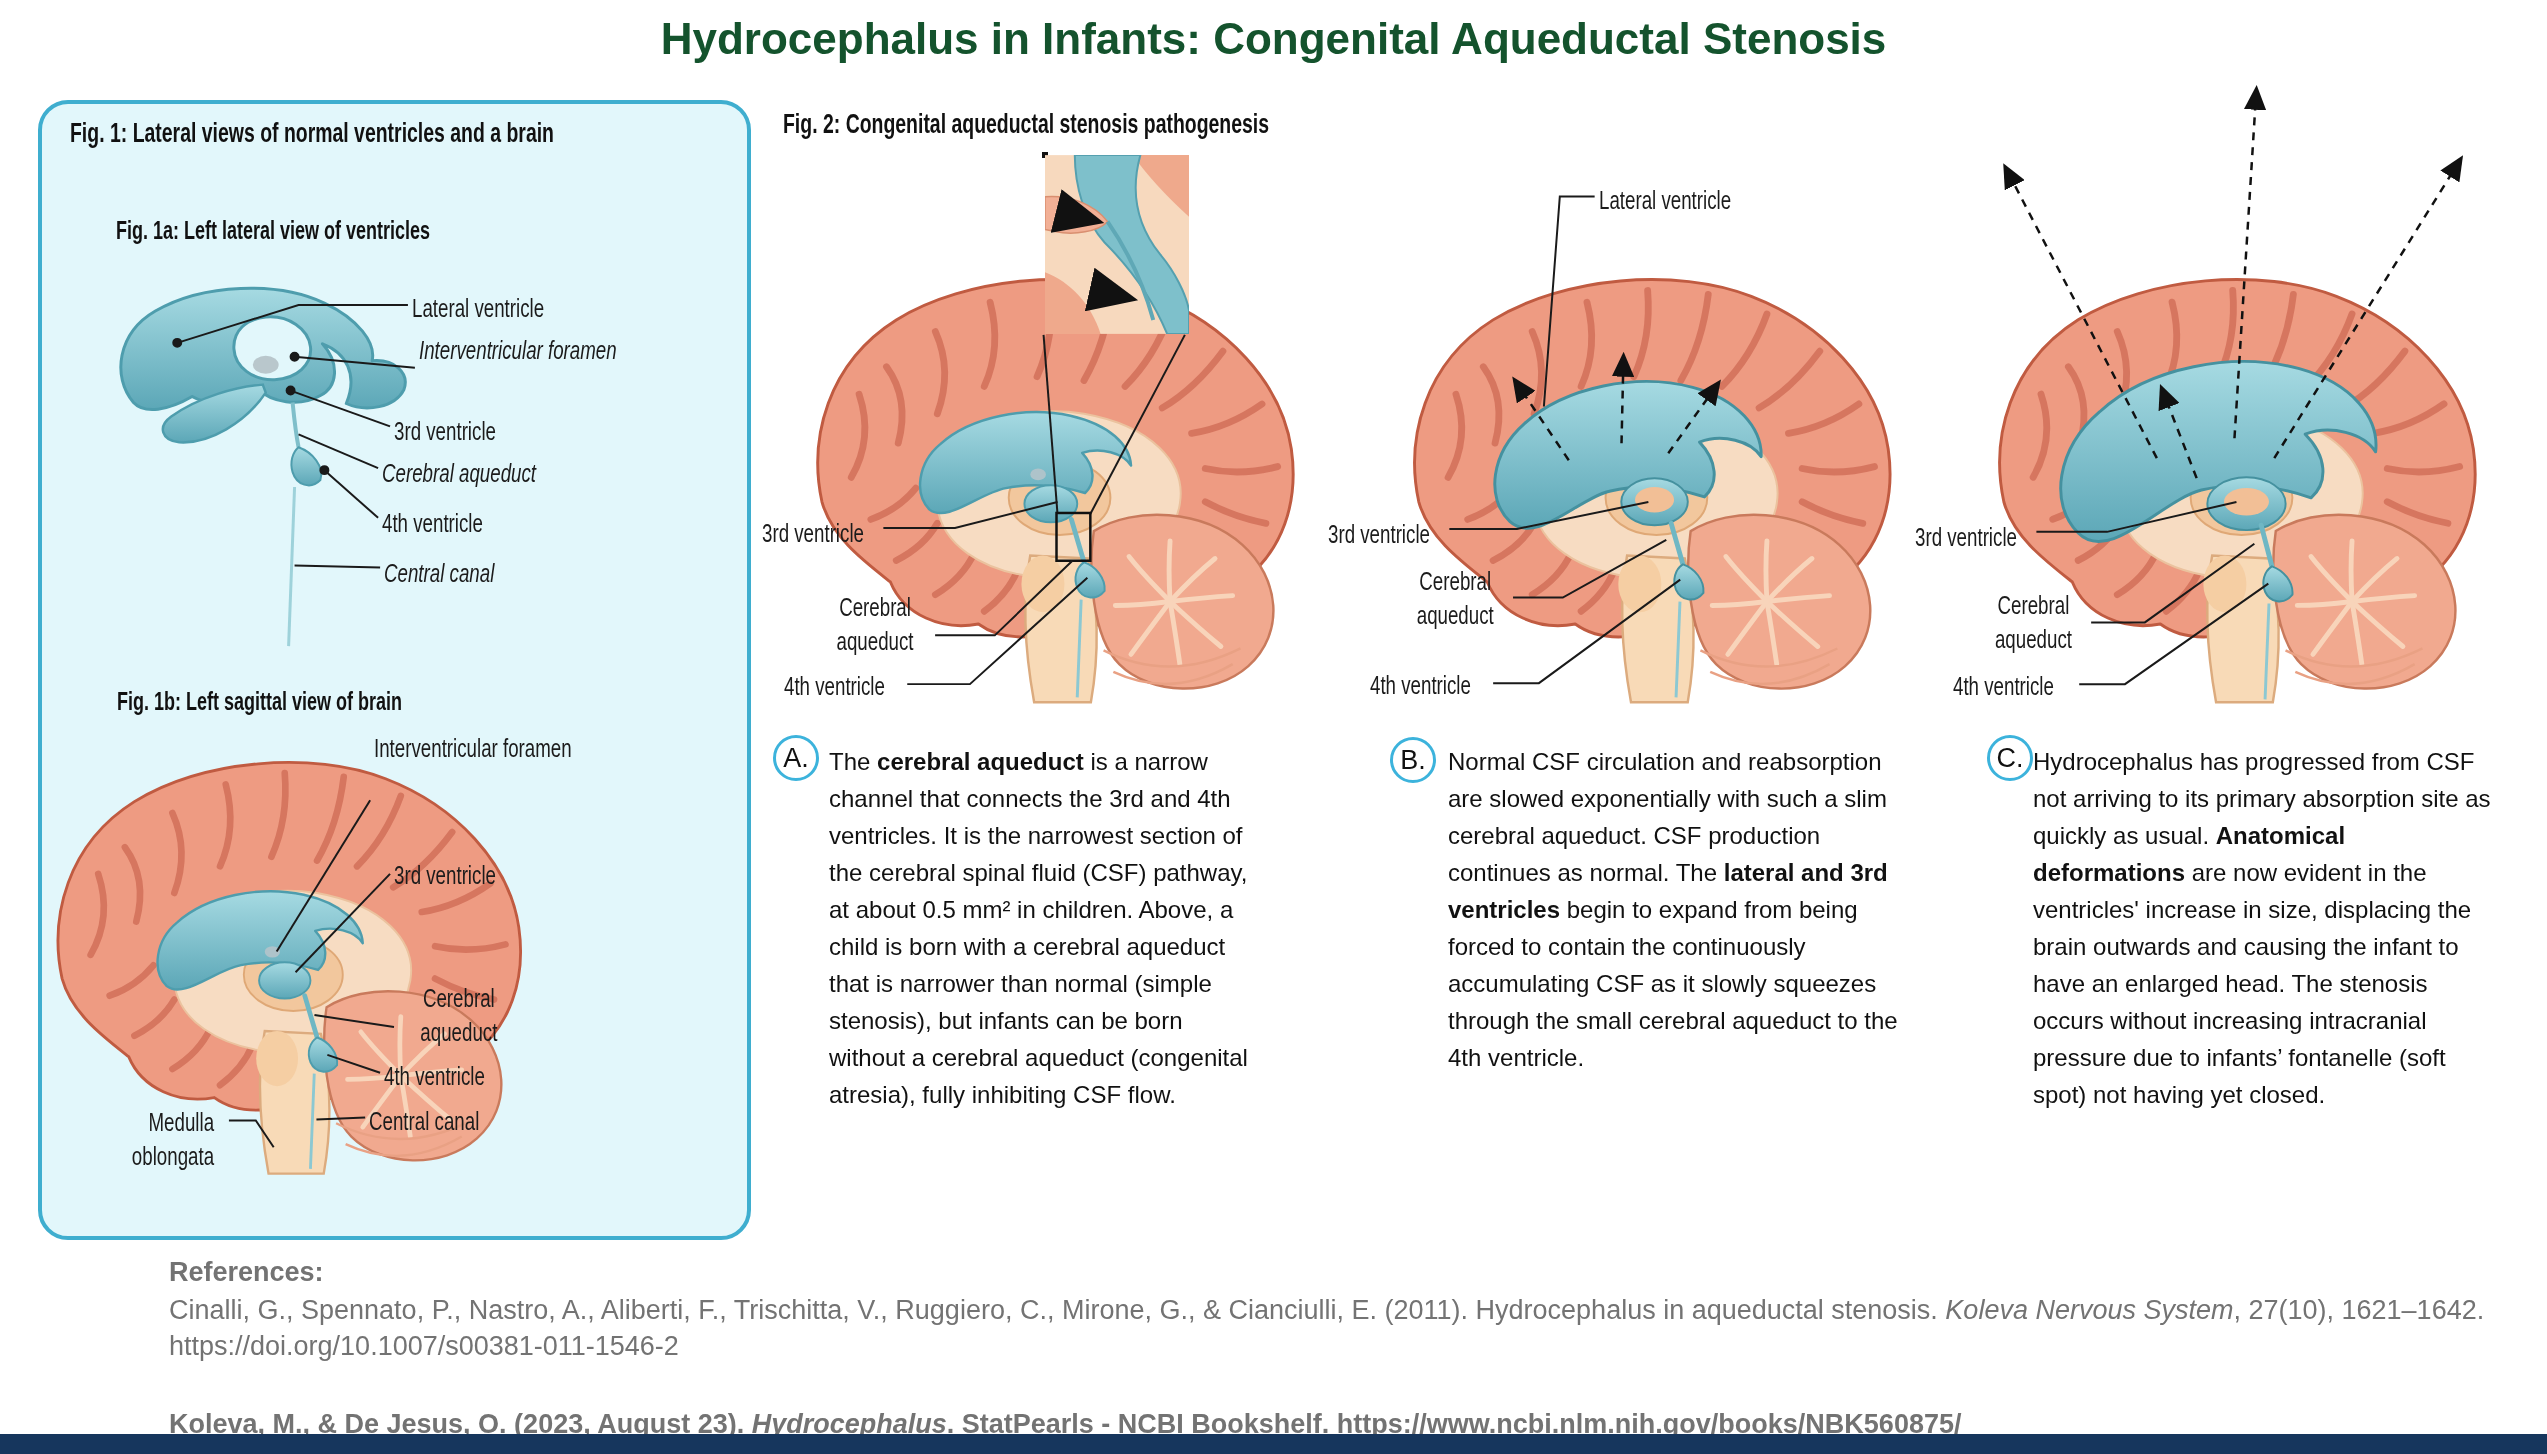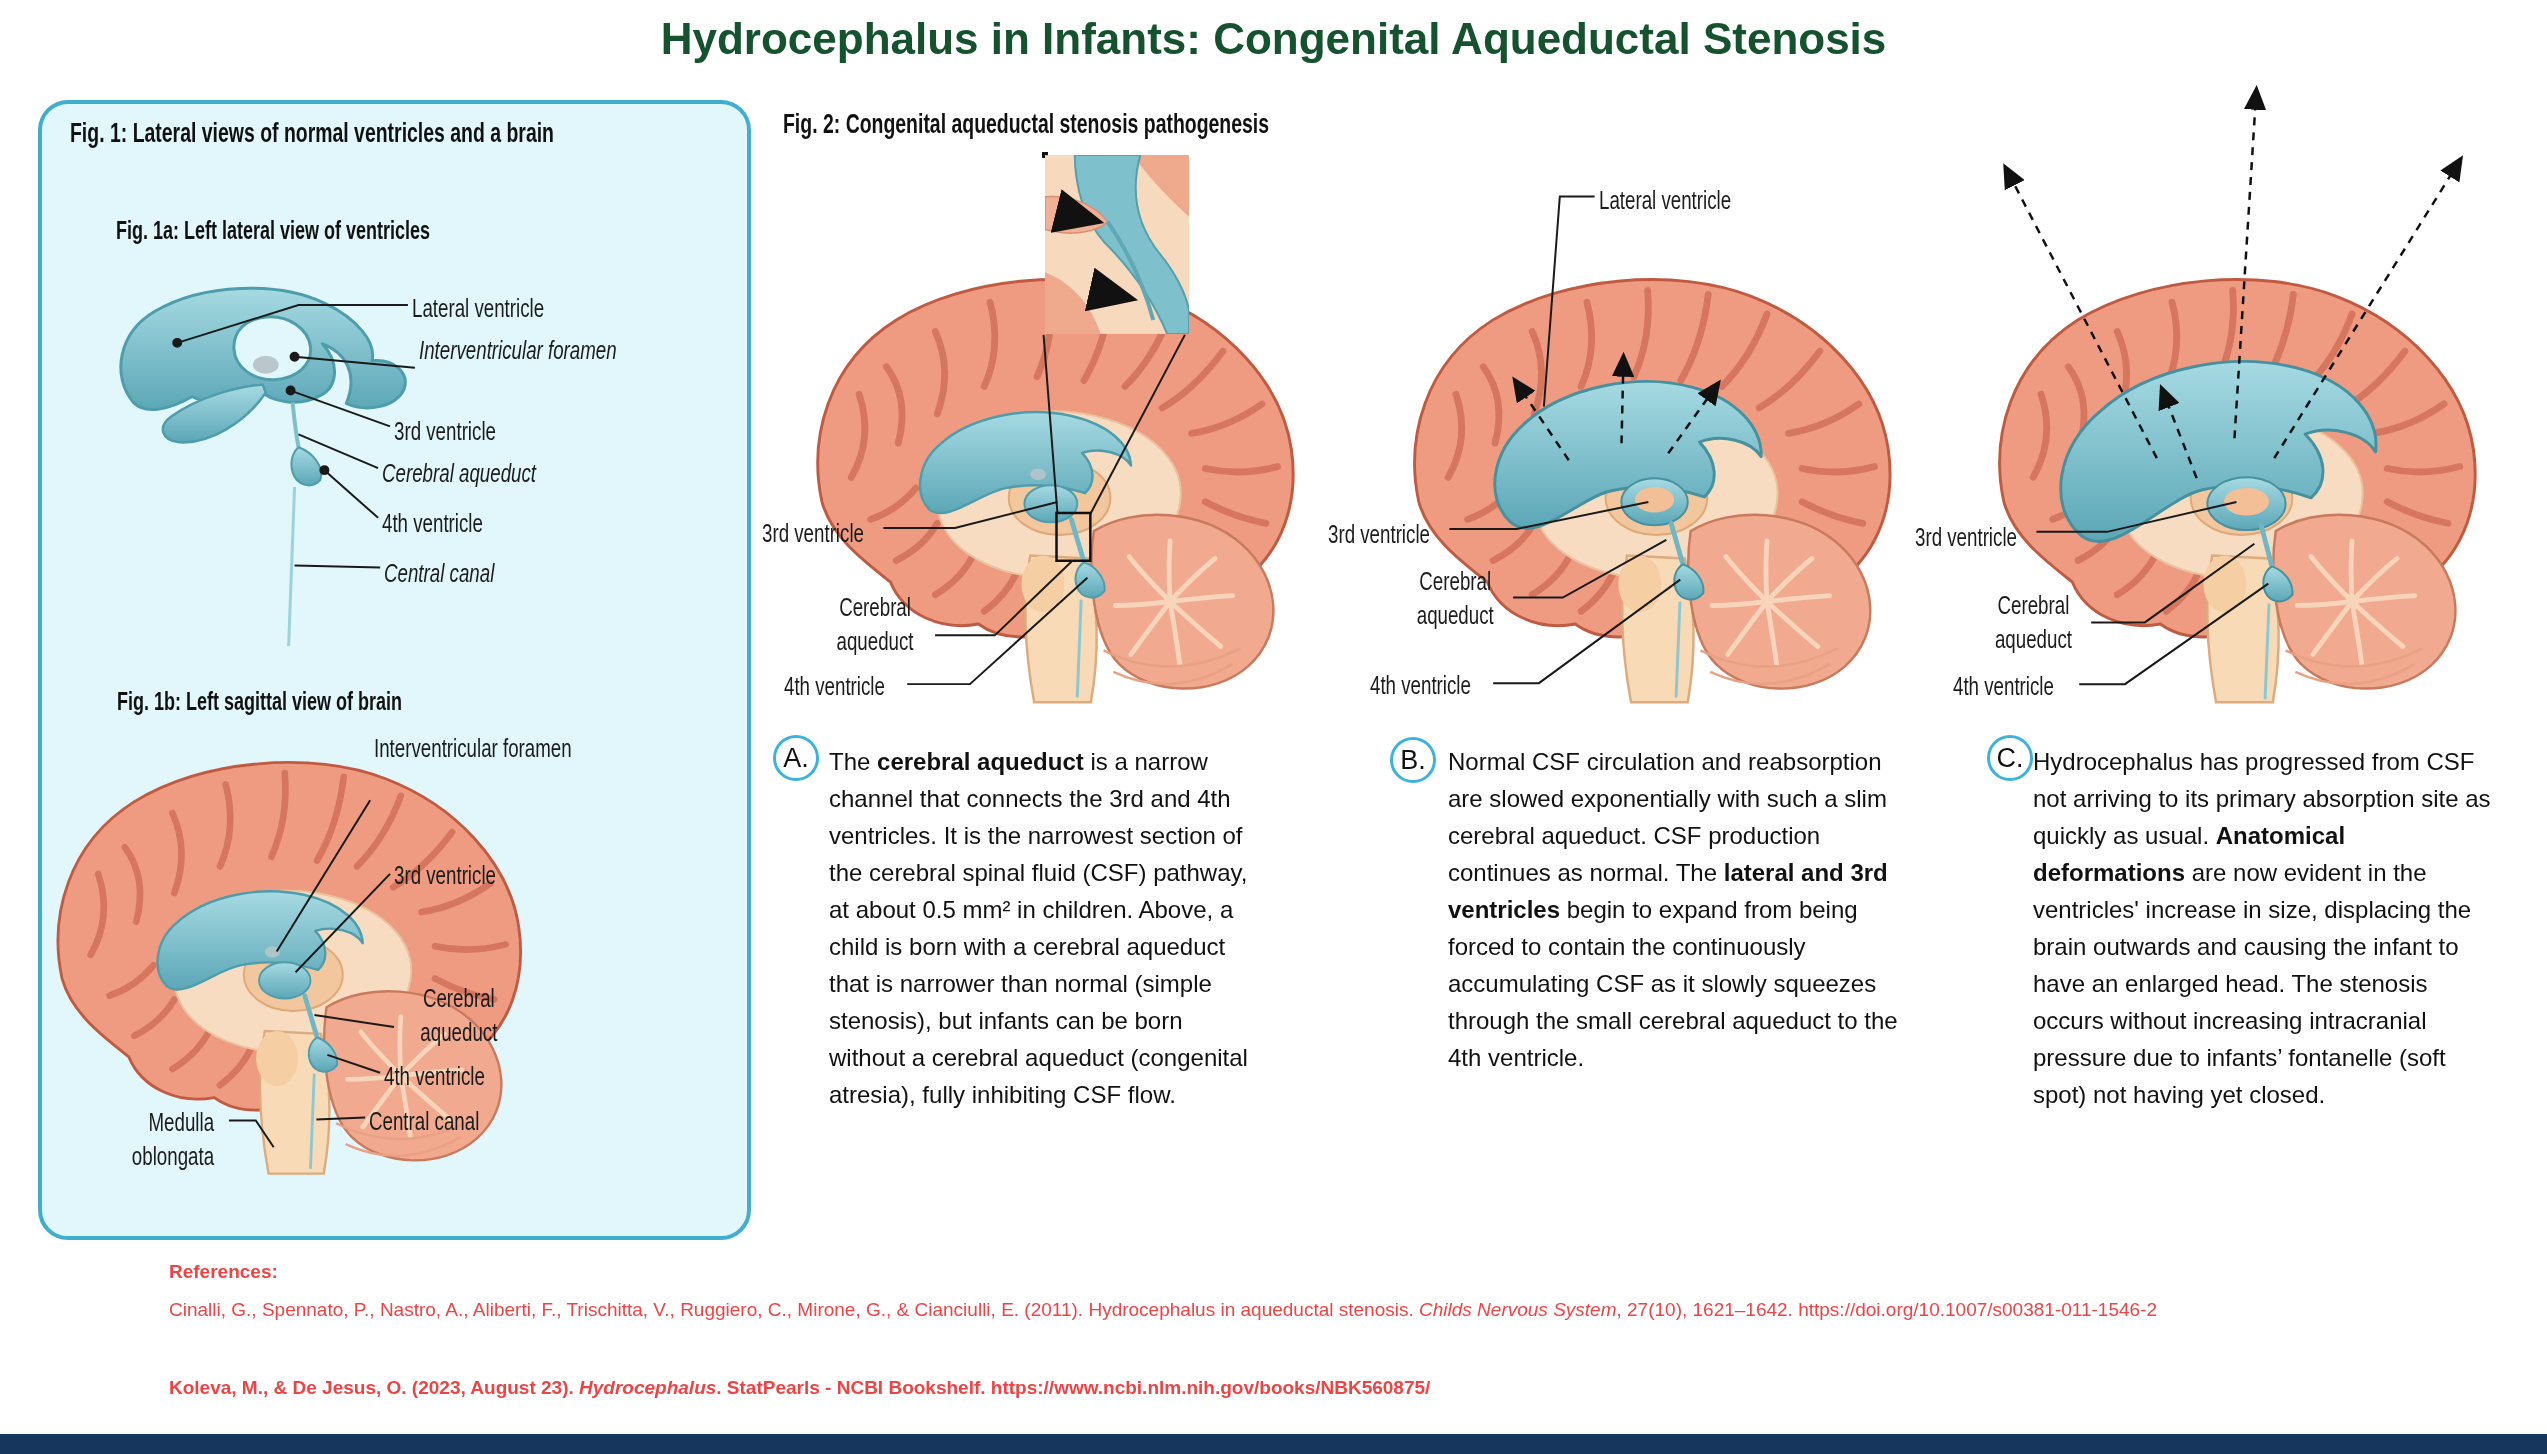--- a/index.html
+++ b/index.html
@@ -28,21 +28,21 @@
   .panel2 svg{position:absolute;left:0;top:0;}
 
   .inset{position:absolute;border:3px solid #111;background:#F7D9BE;}
   .inset svg{display:block;}
 
   .circ{position:absolute;width:40px;height:40px;border:3px solid #3CB3DC;border-radius:50%;
     background:#fff;color:#111;font-size:27px;line-height:40px;text-align:center;}
 
   .para{position:absolute;font-size:24px;line-height:37px;color:#111;}
 
-  .refs{position:absolute;left:169px;top:1254px;width:2318px;font-size:19px;line-height:36px;color:#ef4444;}
+  .refs{position:absolute;left:169px;top:1254px;width:2318px;font-size:27px;line-height:36px;color:#737373;}
   .refs .rh{font-weight:bold;}
   .refs .ritem{margin-top:2px;}
   .refs .ritem + .ritem{margin-top:42px;font-weight:bold;}
 
   .footer-bar{position:absolute;left:0;top:1434px;width:2547px;height:21px;background:#16365D;}
 
   .ldr{stroke:#1a1a1a;stroke-width:2;fill:none;}
 </style>
 </head>
 <body>
@@ -280,19 +280,19 @@
   <div class="para" style="left:829px;top:743px;width:428px;"><span>The </span><span style="font-weight: bold;">cerebral aqueduct</span><span> is a narrow channel that connects the 3rd and 4th ventricles. It is the narrowest section of the cerebral spinal fluid (CSF) pathway, at about 0.5 mm² in children. Above, a child is born with a cerebral aqueduct that is narrower than normal (simple stenosis), but infants can be born without a cerebral aqueduct (congenital atresia), fully inhibiting CSF flow.</span></div>
 
   <div class="circ" style="left:1390px;top:737px;">B.</div>
   <div class="para" style="left:1448px;top:743px;width:458px;"><span>Normal CSF circulation and reabsorption are slowed exponentially with such a slim cerebral aqueduct. CSF production continues as normal. The </span><span style="font-weight: bold;">lateral and 3rd ventricles</span><span> begin to expand from being forced to contain the continuously accumulating CSF as it slowly squeezes through the small cerebral aqueduct to the 4th ventricle.</span></div>
 
   <div class="circ" style="left:1987px;top:735px;">C.</div>
   <div class="para" style="left:2033px;top:743px;width:468px;"><span>Hydrocephalus has progressed from CSF not arriving to its primary absorption site as quickly as usual. </span><span style="font-weight: bold;">Anatomical deformations</span><span> are now evident in the ventricles' increase in size, displacing the brain outwards and causing the infant to have an enlarged head. The stenosis occurs without increasing intracranial pressure due to infants’ fontanelle (soft spot) not having yet closed.</span></div>
 
   <div class="refs">
     <div class="rh">References:</div>
-    <div class="ritem"><span>Cinalli, G., Spennato, P., Nastro, A., Aliberti, F., Trischitta, V., Ruggiero, C., Mirone, G., &amp; Cianciulli, E. (2011). Hydrocephalus in aqueductal stenosis. </span><span style="font-style: italic;">Childs Nervous System</span><span>, 27(10), 1621–1642. https://doi.org/10.1007/s00381-011-1546-2</span></div>
+    <div class="ritem"><span>Cinalli, G., Spennato, P., Nastro, A., Aliberti, F., Trischitta, V., Ruggiero, C., Mirone, G., &amp; Cianciulli, E. (2011). Hydrocephalus in aqueductal stenosis. </span><span style="font-style: italic;">Koleva Nervous System</span><span>, 27(10), 1621–1642. https://doi.org/10.1007/s00381-011-1546-2</span></div>
     <div class="ritem"><span>Koleva, M., &amp; De Jesus, O. (2023, August 23). </span><span style="font-style: italic;">Hydrocephalus</span><span>. StatPearls - NCBI Bookshelf. https://www.ncbi.nlm.nih.gov/books/NBK560875/</span></div>
   </div>
 
   <div class="footer-bar"></div>
 </div>
 
 
 </body></html>

